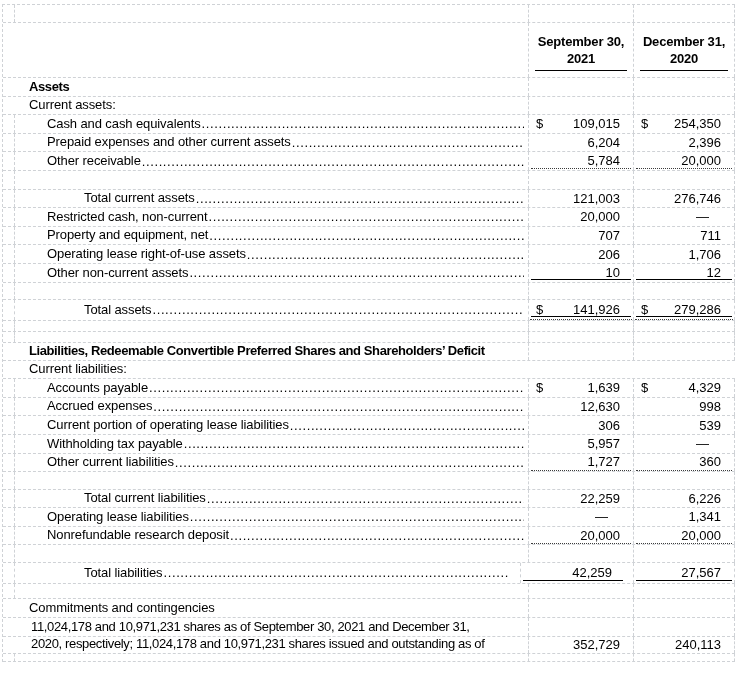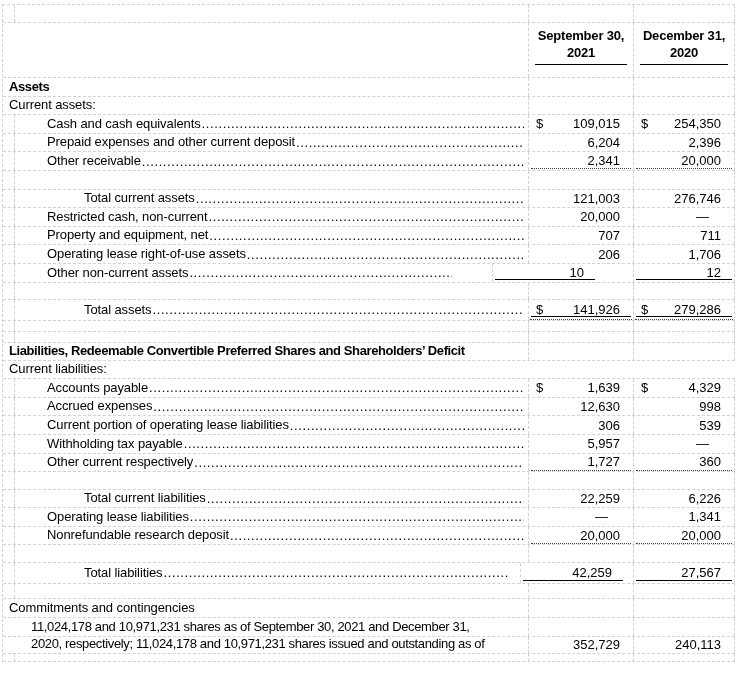--- a/index.html
+++ b/index.html
@@ -24,21 +24,21 @@
   }
   .row.acol::before{
     content:"";position:absolute;left:11px;top:0;bottom:0;
     border-left:1px dashed var(--grid);
   }
   .lcell{
     flex:1;min-width:0;display:flex;align-items:center;overflow:hidden;
   }
   .lbl{white-space:nowrap;letter-spacing:-0.1px;line-height:1.1;}
   .lbl.bold{font-weight:bold;letter-spacing:-0.4px;}
-  .ind0{padding-left:6px;}
+  .ind0{padding-left:6px;margin-left:20px;}
   .ind1{padding-left:44px;}
   .ind2{padding-left:81px;}
   .ind3{padding-left:28px;letter-spacing:-0.35px;}
   .leader{
     flex:1;min-width:0;overflow:hidden;white-space:nowrap;margin:0 4px 0 1px;
   }
   .leader::after{
     content:"..........................................................................................................................................................................";
     letter-spacing:0.6px;font-size:13px;
   }
@@ -55,21 +55,21 @@
   .cur{margin-right:auto;}
   .num{letter-spacing:0;}
   .num.dash{padding-right:12px;}
   .vb-dotted{border-bottom:1px dotted var(--dot);height:calc(100% - 1px);}
   .vb-solid{border-bottom:1px solid #000;height:calc(100% - 3px);}
   .vb-double{border-bottom:1px solid #000;height:calc(100% - 6px);}
   .vb-double::after{
     content:"";position:absolute;left:-1px;right:-1px;bottom:-4px;
     border-bottom:1px dotted var(--dot);
   }
-  .vcell.head{justify-content:center;align-items:flex-start;padding-top:4px;}
+  .vcell.head{justify-content:center;align-items:center;padding-top:4px;}
   .hblock{
     display:inline-block;text-align:center;font-weight:bold;line-height:17px;
     border-bottom:1px solid #000;padding:0 3px 3px 3px;letter-spacing:-0.2px;
   }
 </style>
 </head>
 <body>
 
 <div class="page">
   <div class="sheet" id="sheet">
@@ -114,42 +114,42 @@
         </div>
         <div class="vcell c2">
           <div class="vwrap">
             <span class="cur">$</span>
             <span class="num">254,350</span>
           </div>
         </div>
       </div>
       <div class="row acol" style="height: 18.6px;">
         <div class="lcell">
-          <span class="lbl ind1">Prepaid expenses and other current deposit</span>
+          <span class="lbl ind1">Prepaid expenses and other current assets</span>
           <span class="leader"></span>
         </div>
         <div class="vcell">
           <div class="vwrap">
             <span class="num">6,204</span>
           </div>
         </div>
         <div class="vcell c2">
           <div class="vwrap">
             <span class="num">2,396</span>
           </div>
         </div>
       </div>
       <div class="row acol" style="height: 18.6px;">
         <div class="lcell">
           <span class="lbl ind1">Other receivable</span>
           <span class="leader"></span>
         </div>
         <div class="vcell">
           <div class="vwrap vb-dotted">
-            <span class="num">2,341</span>
+            <span class="num">5,784</span>
           </div>
         </div>
         <div class="vcell c2">
           <div class="vwrap vb-dotted">
             <span class="num">20,000</span>
           </div>
         </div>
       </div>
       <div class="row acol" style="height: 18.6px;">
         <div class="lcell"></div>
@@ -213,21 +213,21 @@
           <div class="vwrap">
             <span class="num">206</span>
           </div>
         </div>
         <div class="vcell c2">
           <div class="vwrap">
             <span class="num">1,706</span>
           </div>
         </div>
       </div>
-      <div class="row acol" style="height: 18.6px; gap: 36px;">
+      <div class="row acol" style="height: 18.6px;">
         <div class="lcell">
           <span class="lbl ind1">Other non-current assets</span>
           <span class="leader"></span>
         </div>
         <div class="vcell">
           <div class="vwrap vb-solid">
             <span class="num">10</span>
           </div>
         </div>
         <div class="vcell c2">
@@ -344,21 +344,21 @@
           </div>
         </div>
         <div class="vcell c2">
           <div class="vwrap">
             <span class="num dash">—</span>
           </div>
         </div>
       </div>
       <div class="row acol" style="height: 18.6px;">
         <div class="lcell">
-          <span class="lbl ind1">Other current respectively</span>
+          <span class="lbl ind1">Other current liabilities</span>
           <span class="leader"></span>
         </div>
         <div class="vcell">
           <div class="vwrap vb-dotted">
             <span class="num">1,727</span>
           </div>
         </div>
         <div class="vcell c2">
           <div class="vwrap vb-dotted">
             <span class="num">360</span>

